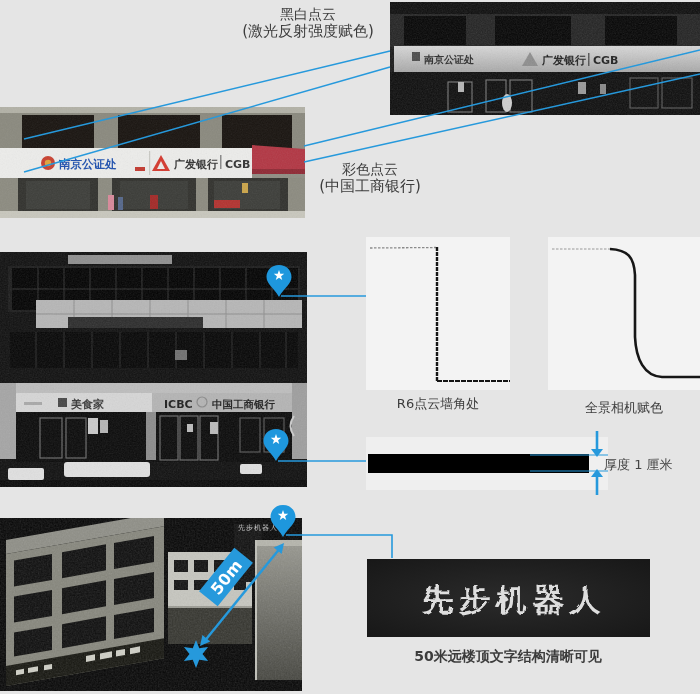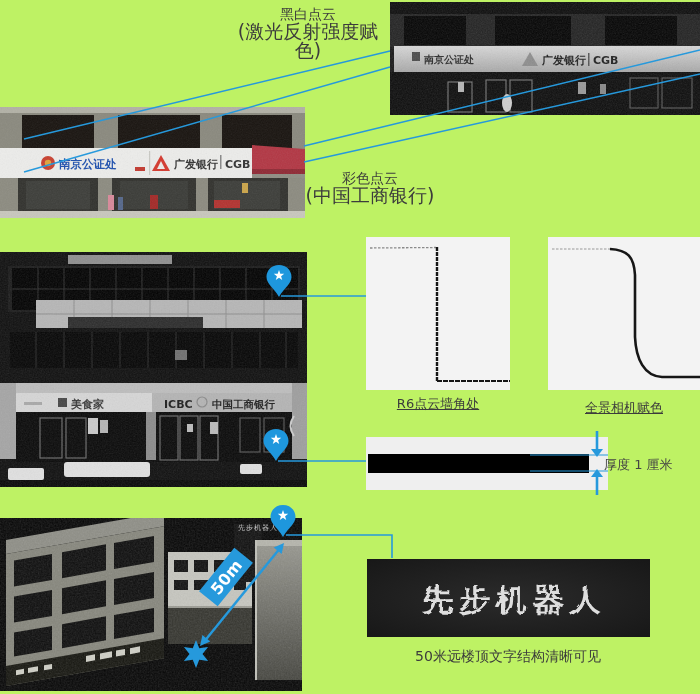--- a/index.html
+++ b/index.html
@@ -1,21 +1,21 @@
 <!DOCTYPE html>
 <html><head>
 <meta charset="utf-8">
 <style>
   html,body{margin:0;padding:0;background:#ffffff;}
-  .canvas{position:relative;width:700px;height:694px;background:#bef264;overflow:hidden;
+  .canvas{position:relative;width:700px;height:694px;background:#e5e5e5;overflow:hidden;
           font-family:"DejaVu Sans","Liberation Sans",sans-serif;color:#3a3a3a;}
   .abs{position:absolute;}
   .cap{text-align:center;line-height:17px;font-size:14px;color:#3c3c3c;}
-  .cap small{font-size:19px;color:#3c3c3c;}
-  .cap2{text-align:center;line-height:16px;font-size:13px;color:#3c3c3c;text-decoration:underline;}
+  .cap small{font-size:15px;color:#3c3c3c;}
+  .cap2{text-align:center;line-height:16px;font-size:13px;color:#3c3c3c;}
   .thick-label{font-size:13px;color:#444;}
   svg{display:block;}
   svg text{font-family:"DejaVu Sans","Liberation Sans",sans-serif;}
 </style>
 </head>
 <body>
 
 <div class="canvas">
 
   <div class="abs cap" style="left:226px;top:6px;width:164px;">
@@ -104,21 +104,21 @@
     <rect x="214" y="74" width="66" height="28" fill="#3d3e3a"></rect>
     <rect x="214" y="93" width="26" height="8" fill="#b23330"></rect>
     <rect x="150" y="88" width="8" height="14" fill="#a22a28"></rect>
     <rect x="242" y="76" width="6" height="10" fill="#cba54a"></rect>
     <rect x="108" y="88" width="6" height="15" fill="#d8899a"></rect>
     <rect x="118" y="90" width="5" height="13" fill="#55678a"></rect>
     <rect x="0" y="104" width="305" height="7" fill="#c8c7bd"></rect>
     <rect x="0" y="0" width="305" height="111" filter="url(#grain2)" opacity="0.10"></rect>
   </svg>
 
-  <div class="abs cap" style="left:290px;top:170px;width:160px;">
+  <div class="abs cap" style="left:290px;top:161px;width:160px;">
     <div>彩色点云</div>
     <small>(中国工商银行)</small>
   </div>
 
   <svg class="abs" style="left:0;top:252px;" width="307" height="235" viewBox="0 0 307 235">
     <defs>
       <filter id="grain3">
           <feTurbulence type="fractalNoise" baseFrequency="0.75" numOctaves="2" seed="3"></feTurbulence>
           <feColorMatrix type="saturate" values="0"></feColorMatrix>
         </filter>
@@ -281,21 +281,21 @@
         <feColorMatrix in="n" type="matrix" values="0 0 0 0 1, 0 0 0 0 1, 0 0 0 0 1, 6 6 6 0 -2.2" result="m"></feColorMatrix>
         <feComposite in="SourceGraphic" in2="m" operator="in" result="dotted"></feComposite>
         <feTurbulence type="turbulence" baseFrequency="0.08" numOctaves="1" seed="9" result="disp"></feTurbulence>
         <feDisplacementMap in="dotted" in2="disp" scale="4"></feDisplacementMap>
       </filter>
     </defs>
     <rect x="0" y="0" width="283" height="78" fill="url(#vig)"></rect>
     <text x="146" y="50" text-anchor="middle" font-size="31" font-weight="bold" letter-spacing="6" fill="#dedede" filter="url(#pctext)">先步机器人</text>
   </svg>
 
-  <div class="abs cap" style="left:366px;top:648px;width:284px;">50米远楼顶文字结构清晰可见</div>
+  <div class="abs cap" style="left:366px;top:648px;width:284px;font-weight:bold;">50米远楼顶文字结构清晰可见</div>
 
   <svg class="abs" style="left:0;top:0;pointer-events:none;" width="700" height="694" viewBox="0 0 700 694">
     <g stroke="#2699dc" stroke-width="1.4" fill="none">
       <line x1="24" y1="139" x2="390" y2="51"></line>
       <line x1="24" y1="172" x2="390" y2="67"></line>
       <line x1="304" y1="146" x2="700" y2="50"></line>
       <line x1="304" y1="162" x2="700" y2="74"></line>
     </g>
     <g stroke="#2699dc" stroke-width="1.6" fill="none">
       <line x1="281" y1="296" x2="366" y2="296"></line>

